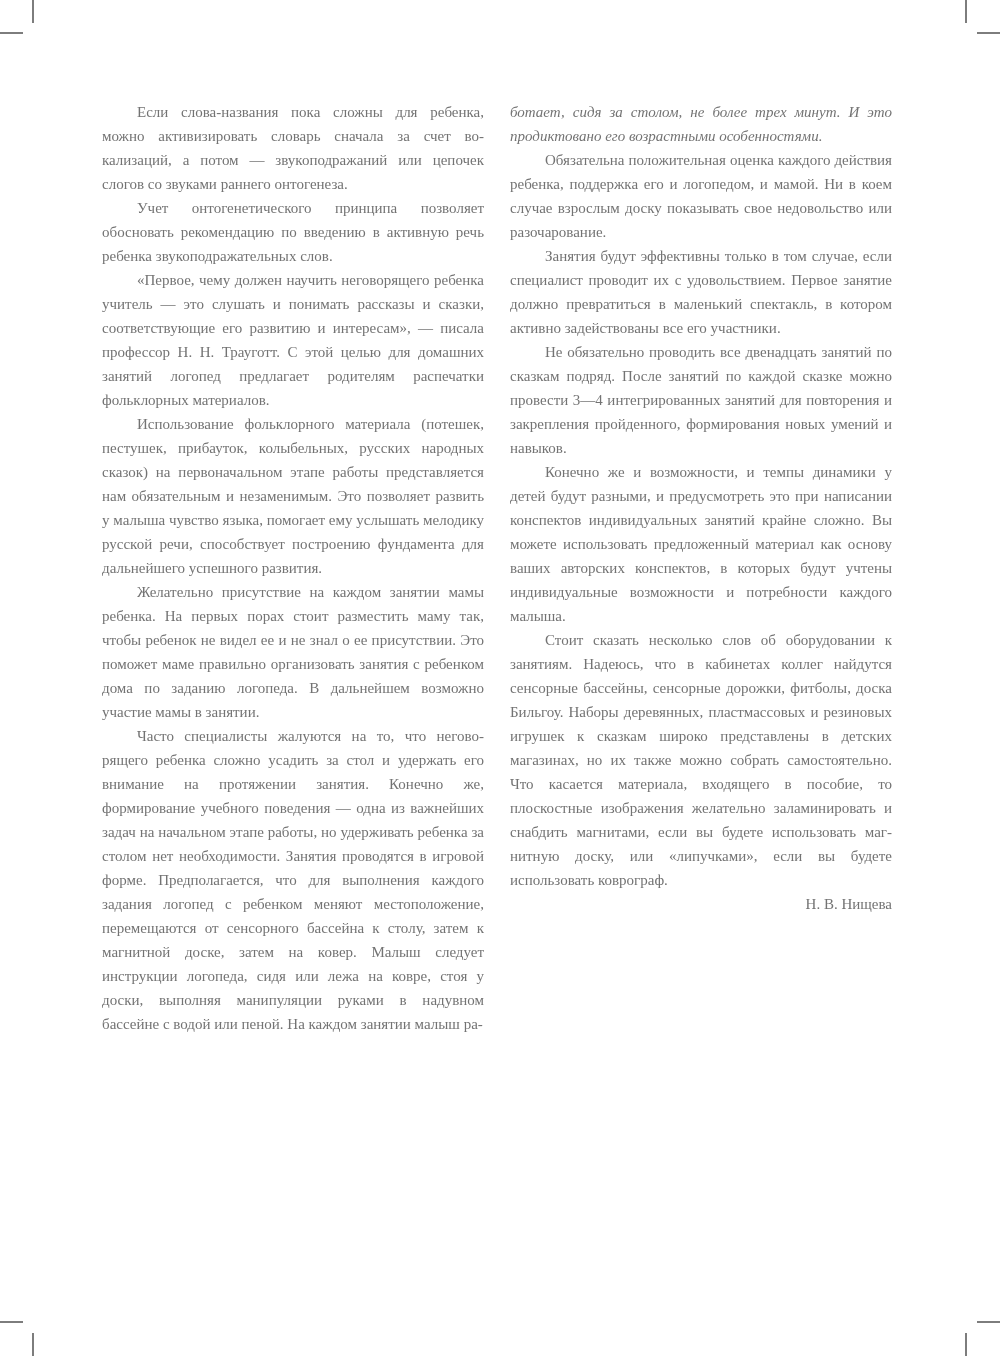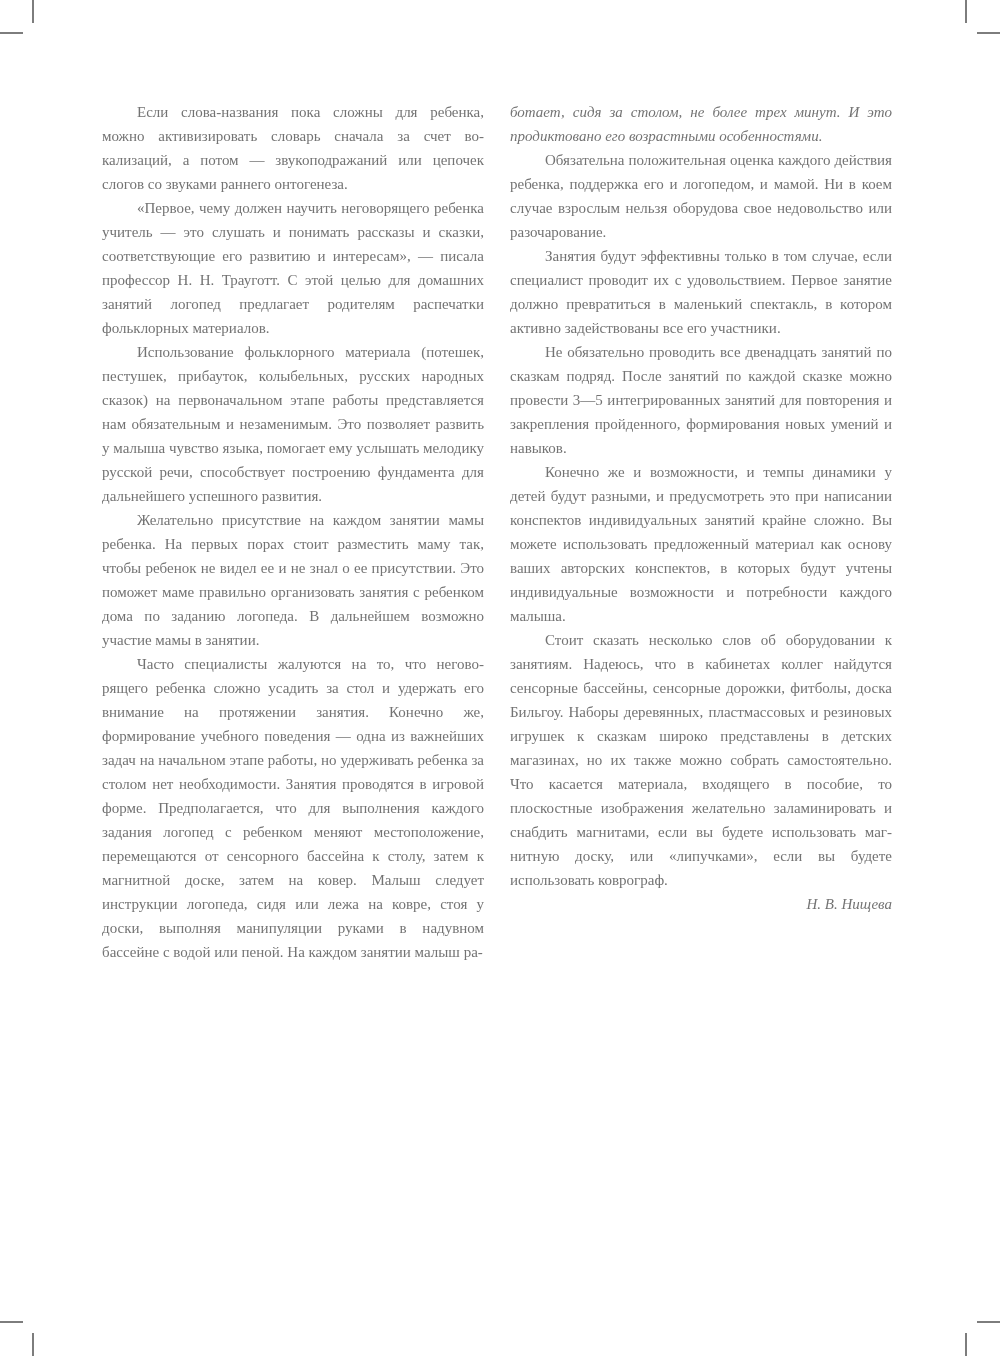--- a/index.html
+++ b/index.html
@@ -57,21 +57,20 @@
     margin: 0;
     text-indent: 35px;
   }
   .col p.continuation {
     text-indent: 0;
     font-style: italic;
   }
   .col p.signature {
     text-indent: 0;
     text-align: center;
-    font-style: italic;
     text-align-last: right;
   }
 </style>
 </head>
 <body>
 
 <div class="page">
 
   <div class="crop v v-tl"></div>
   <div class="crop h h-tl"></div>
@@ -79,30 +78,31 @@
   <div class="crop h h-tr"></div>
   <div class="crop h h-bl"></div>
   <div class="crop v v-bl"></div>
   <div class="crop h h-br"></div>
   <div class="crop v v-br"></div>
 
   <main class="text-block">
 
     <div class="col">
       <p>Если слова-названия пока сложны для ребенка, можно активизировать словарь сначала за счет во­кализаций, а потом — звукоподражаний или цепо­чек слогов со звуками раннего онтогенеза.</p>
+      <p>Учет онтогенетического принципа позволяет обосновать рекомендацию по введению в активную речь ребенка звукоподражательных слов.</p>
       <p>«Первое, чему должен научить неговорящего ребенка учитель — это слушать и понимать расска­зы и сказки, соответствующие его развитию и инте­ресам», — писала профессор Н. Н. Трауготт. С этой целью для домашних занятий логопед предлагает родителям распечатки фольклорных материалов.</p>
       <p>Использование фольклорного материала (поте­шек, пестушек, прибауток, колыбельных, русских народных сказок) на первоначальном этапе работы представляется нам обязательным и незаменимым. Это позволяет развить у малыша чувство языка, по­могает ему услышать мелодику русской речи, спо­собствует построению фундамента для дальнейше­го успешного развития.</p>
       <p>Желательно присутствие на каждом занятии мамы ребенка. На первых порах стоит разместить маму так, чтобы ребенок не видел ее и не знал о ее присутствии. Это поможет маме правильно органи­зовать занятия с ребенком дома по заданию лого­педа. В дальнейшем возможно участие мамы в за­нятии.</p>
       <p>Часто специалисты жалуются на то, что негово­рящего ребенка сложно усадить за стол и удержать его внимание на протяжении занятия. Конечно же, формирование учебного поведения — одна из важ­нейших задач на начальном этапе работы, но удержи­вать ребенка за столом нет необходимости. Занятия проводятся в игровой форме. Предполагается, что для выполнения каждого задания логопед с ребен­ком меняют местоположение, перемещаются от сенсорного бассейна к столу, затем к магнитной доске, затем на ковер. Малыш следует инструкции логопеда, сидя или лежа на ковре, стоя у доски, вы­полняя манипуляции руками в надувном бассейне с водой или пеной. На каждом занятии малыш ра-</p>
     </div>
 
     <div class="col">
       <p class="continuation">ботает, сидя за столом, не более трех минут. И это продиктовано его возрастными особенностями.</p>
-      <p>Обязательна положительная оценка каждого действия ребенка, поддержка его и логопедом, и ма­мой. Ни в коем случае взрослым нельзя оборудова свое недовольство или разочарование.</p>
+      <p>Обязательна положительная оценка каждого действия ребенка, поддержка его и логопедом, и ма­мой. Ни в коем случае взрослым доску показывать свое недовольство или разочарование.</p>
       <p>Занятия будут эффективны только в том слу­чае, если специалист проводит их с удовольствием. Первое занятие должно превратиться в маленький спектакль, в котором активно задействованы все его участники.</p>
-      <p>Не обязательно проводить все двенадцать заня­тий по сказкам подряд. После занятий по каждой сказке можно провести 3—5 интегрированных за­нятий для повторения и закрепления пройденного, формирования новых умений и навыков.</p>
+      <p>Не обязательно проводить все двенадцать заня­тий по сказкам подряд. После занятий по каждой сказке можно провести 3—4 интегрированных за­нятий для повторения и закрепления пройденного, формирования новых умений и навыков.</p>
       <p>Конечно же и возможности, и темпы динамики у детей будут разными, и предусмотреть это при на­писании конспектов индивидуальных занятий край­не сложно. Вы можете использовать предложенный материал как основу ваших авторских конспектов, в которых будут учтены индивидуальные возмож­ности и потребности каждого малыша.</p>
       <p>Стоит сказать несколько слов об оборудова­нии к занятиям. Надеюсь, что в кабинетах коллег найдутся сенсорные бассейны, сенсорные дорож­ки, фитболы, доска Бильгоу. Наборы деревянных, пластмассовых и резиновых игрушек к сказкам широко представлены в детских магазинах, но их также можно собрать самостоятельно. Что касает­ся материала, входящего в пособие, то плоскостные изображения желательно заламинировать и снаб­дить магнитами, если вы будете использовать маг­нитную доску, или «липучками», если вы будете использовать коврограф.</p>
       <p class="signature">Н. В. Нищева</p>
     </div>
 
   </main>
 </div>
 
 </body></html>

